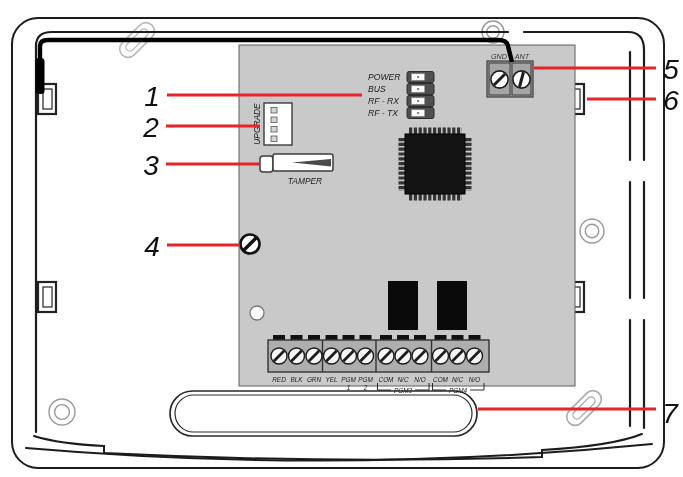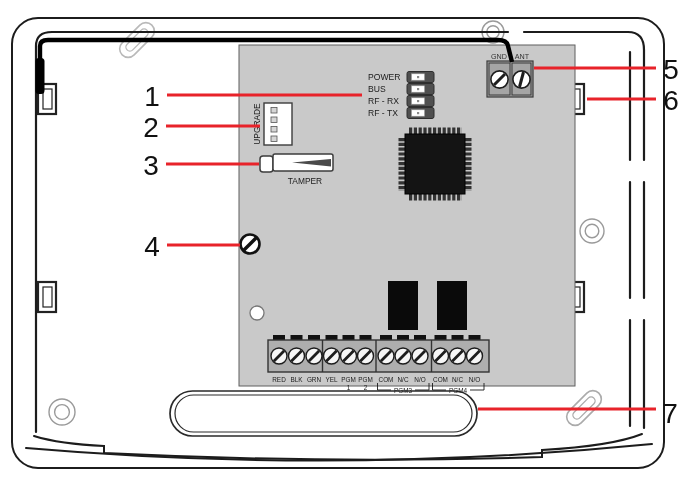--- a/index.html
+++ b/index.html
@@ -1,17 +1,17 @@
 <!DOCTYPE html>
 <html><head>
 <meta charset="utf-8">
 <style>
   html,body{margin:0;padding:0;background:#ffffff;}
   .stage{position:relative;width:683px;height:477px;background:#fff;overflow:hidden;
-         font-family:"Liberation Sans","DejaVu Sans",sans-serif;}
+         font-family:"Liberation Sans","DejaVu Sans",sans-serif;font-style:italic;}
   svg{display:block}
   text{fill:#1a1a1a}
   .lbl-led{font-size:8.6px;}
   .lbl-ant{font-size:7.2px;fill:#333;}
   .lbl-conn{font-size:8.4px;}
   .lbl-term{font-size:6.4px;}
   .lbl-grp{font-size:6.4px;}
   .callout-num{font-size:28px;fill:#111;}
 </style>
 </head>

